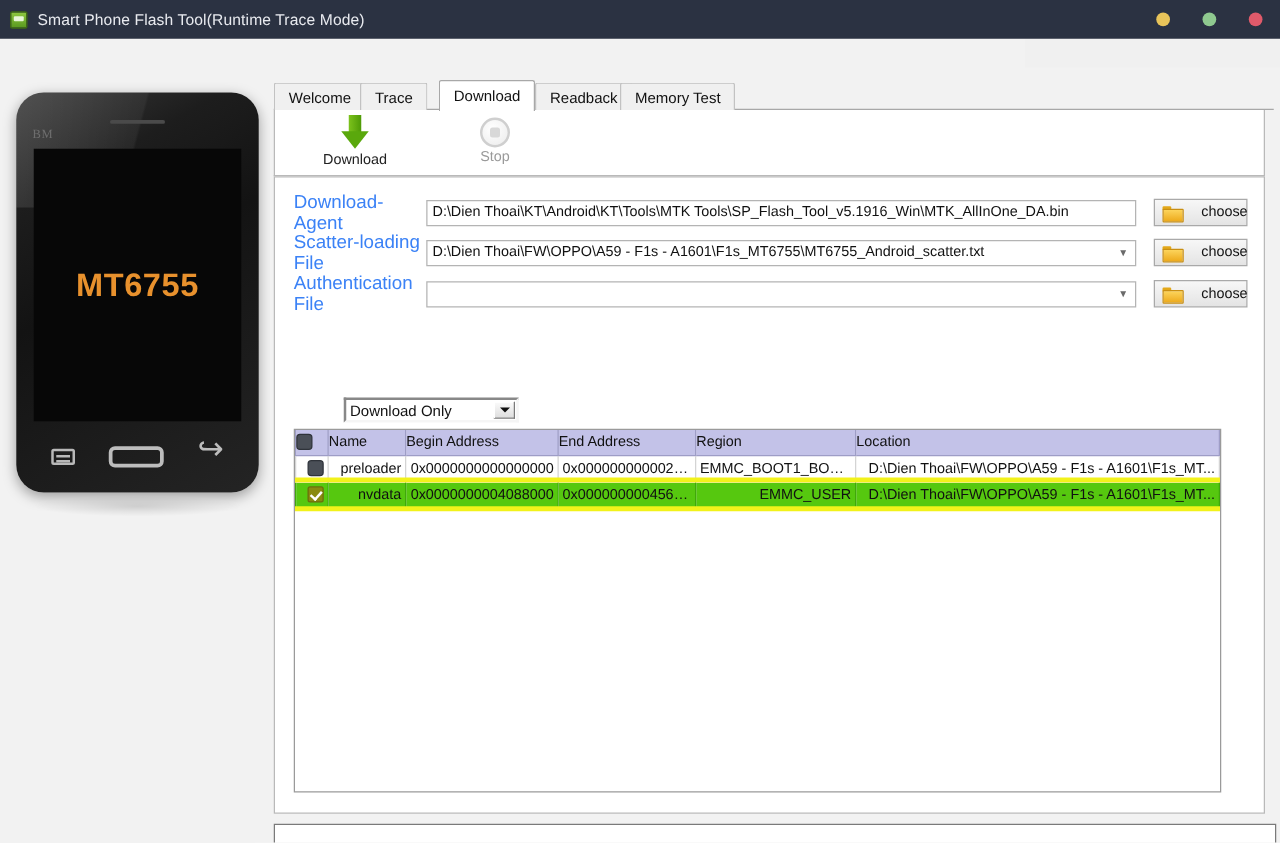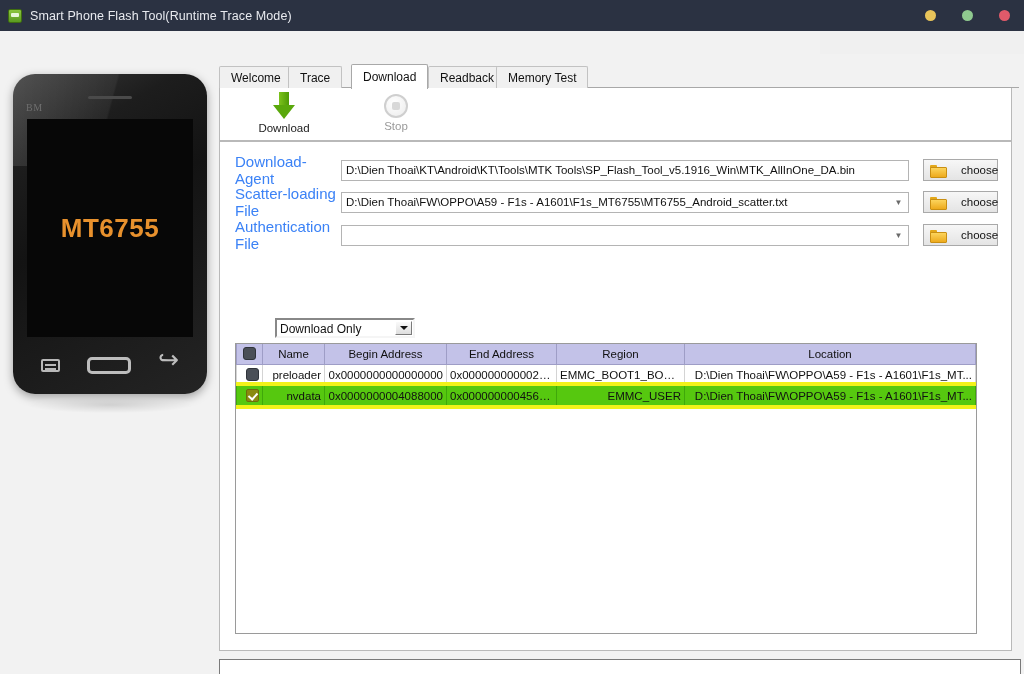--- a/index.html
+++ b/index.html
@@ -266,21 +266,21 @@
     border: 1px solid #9a9a9a;
     overflow: hidden;
   }
   table.parts { border-collapse: collapse; width: 100%; table-layout: fixed; }
   table.parts th {
     background: #c3c2e8;
     border: 1px solid #9e9dc6;
     border-top: none;
     height: 20px;
     font-size: 11.5px; font-weight: normal; color: #111;
-    text-align: center;
+    text-align: left;
     margin-left: 28px;
   }
   table.parts td {
     border: 1px solid #d4d4d4;
     height: 21px;
     font-size: 11.5px; color: #111;
     padding: 0 3px;
     white-space: nowrap; overflow: hidden; text-overflow: ellipsis; text-align: right;
   }
   table.parts tr.sel td {

